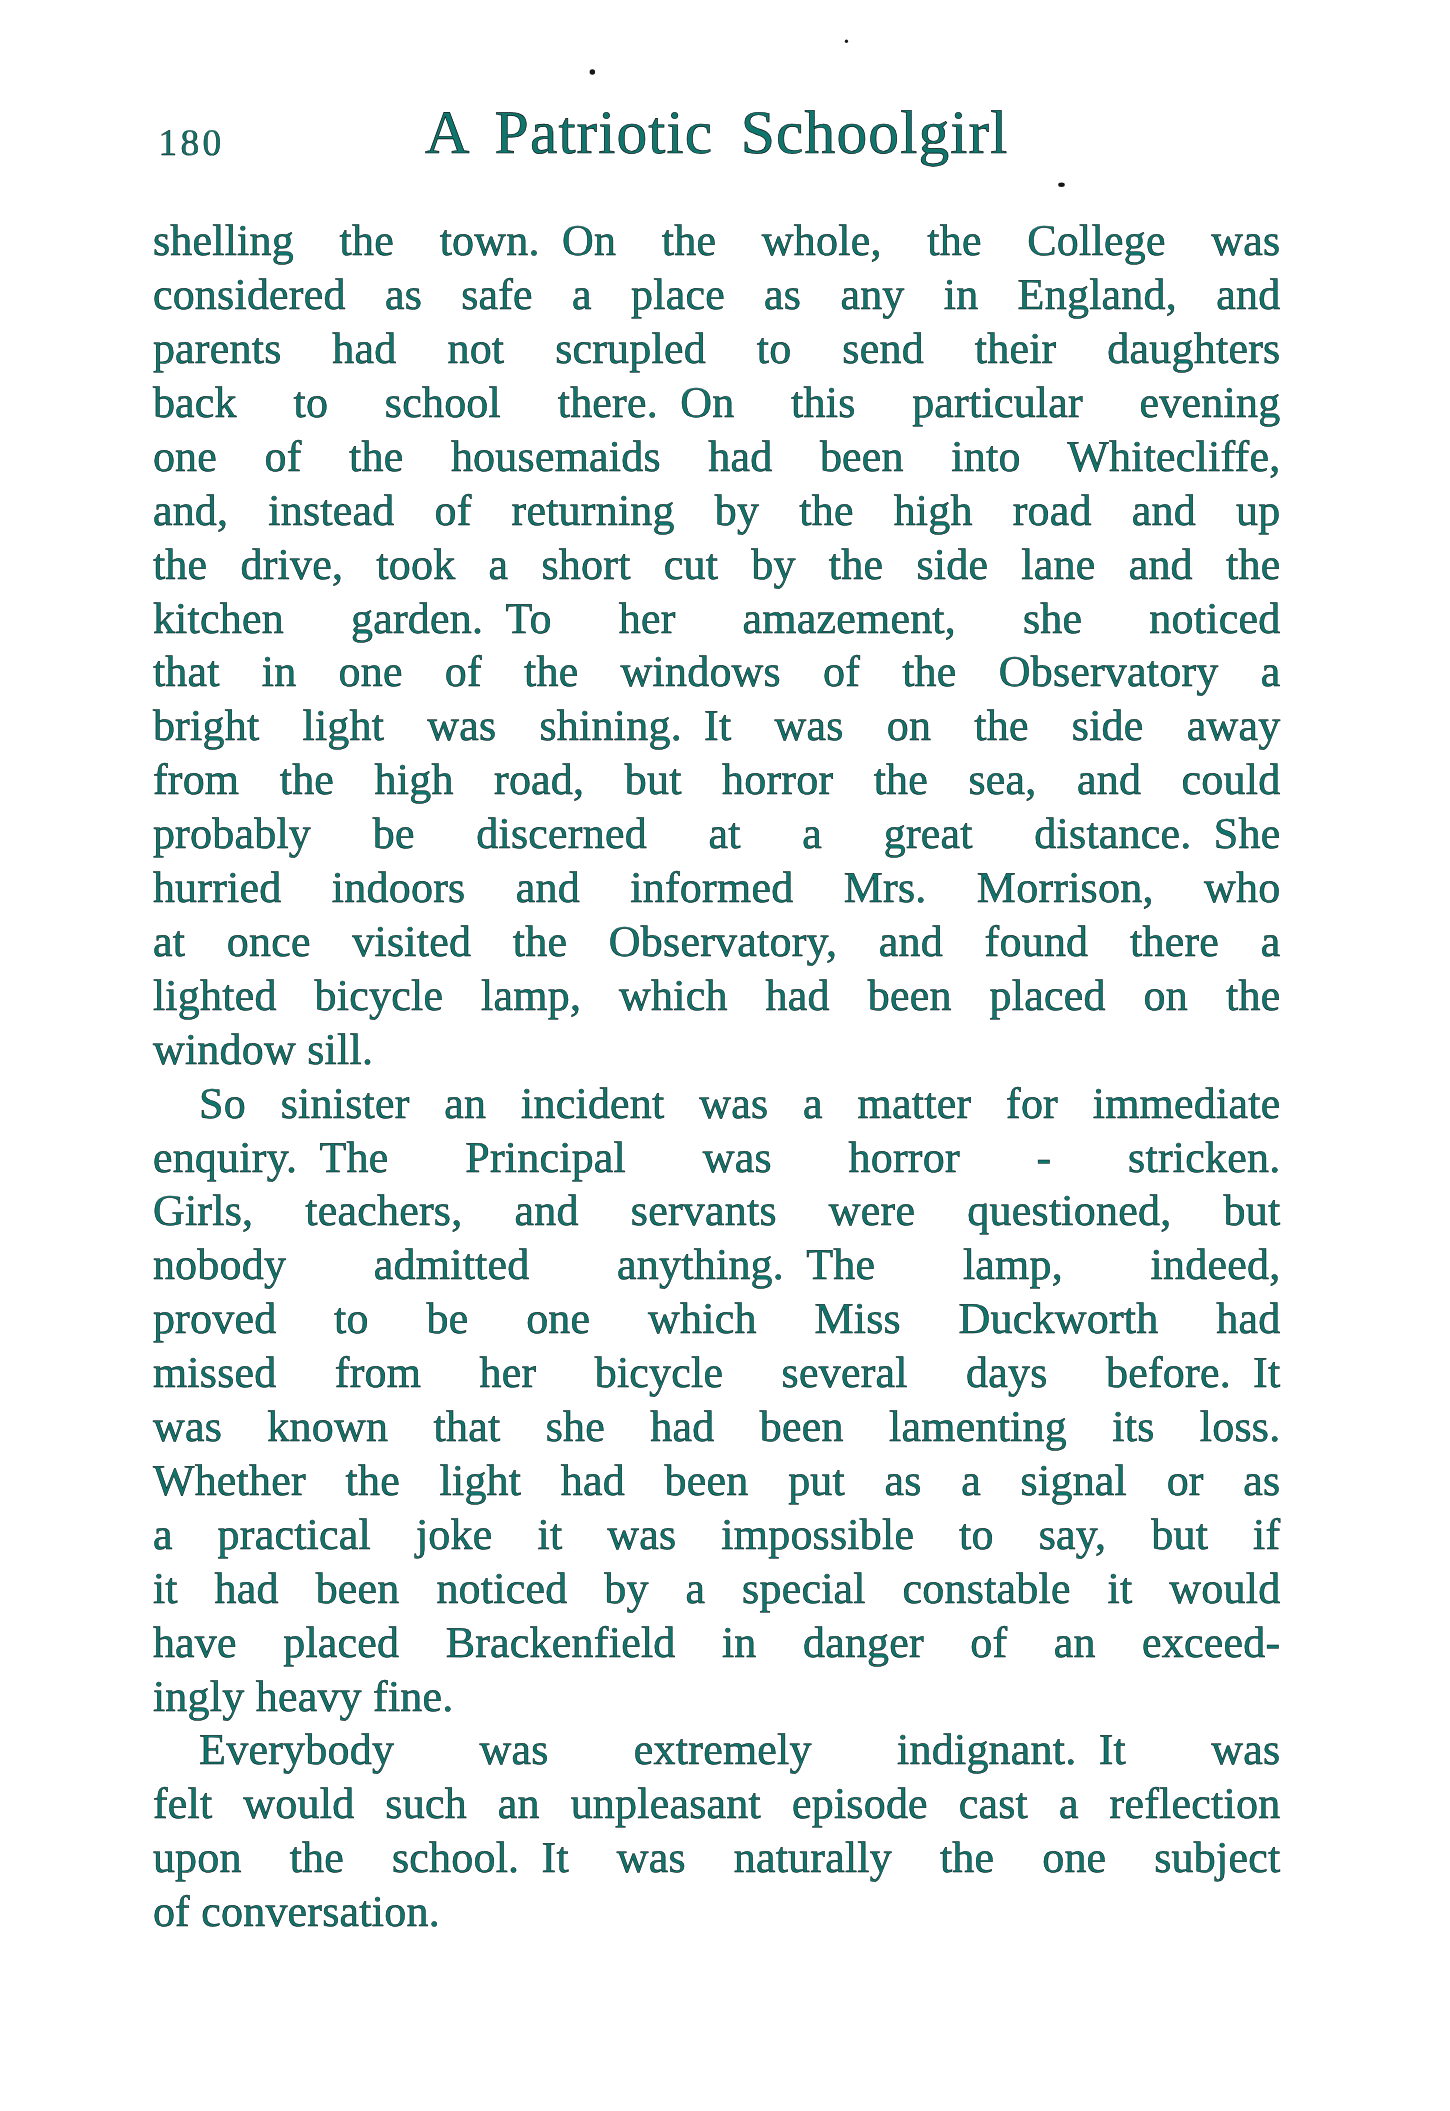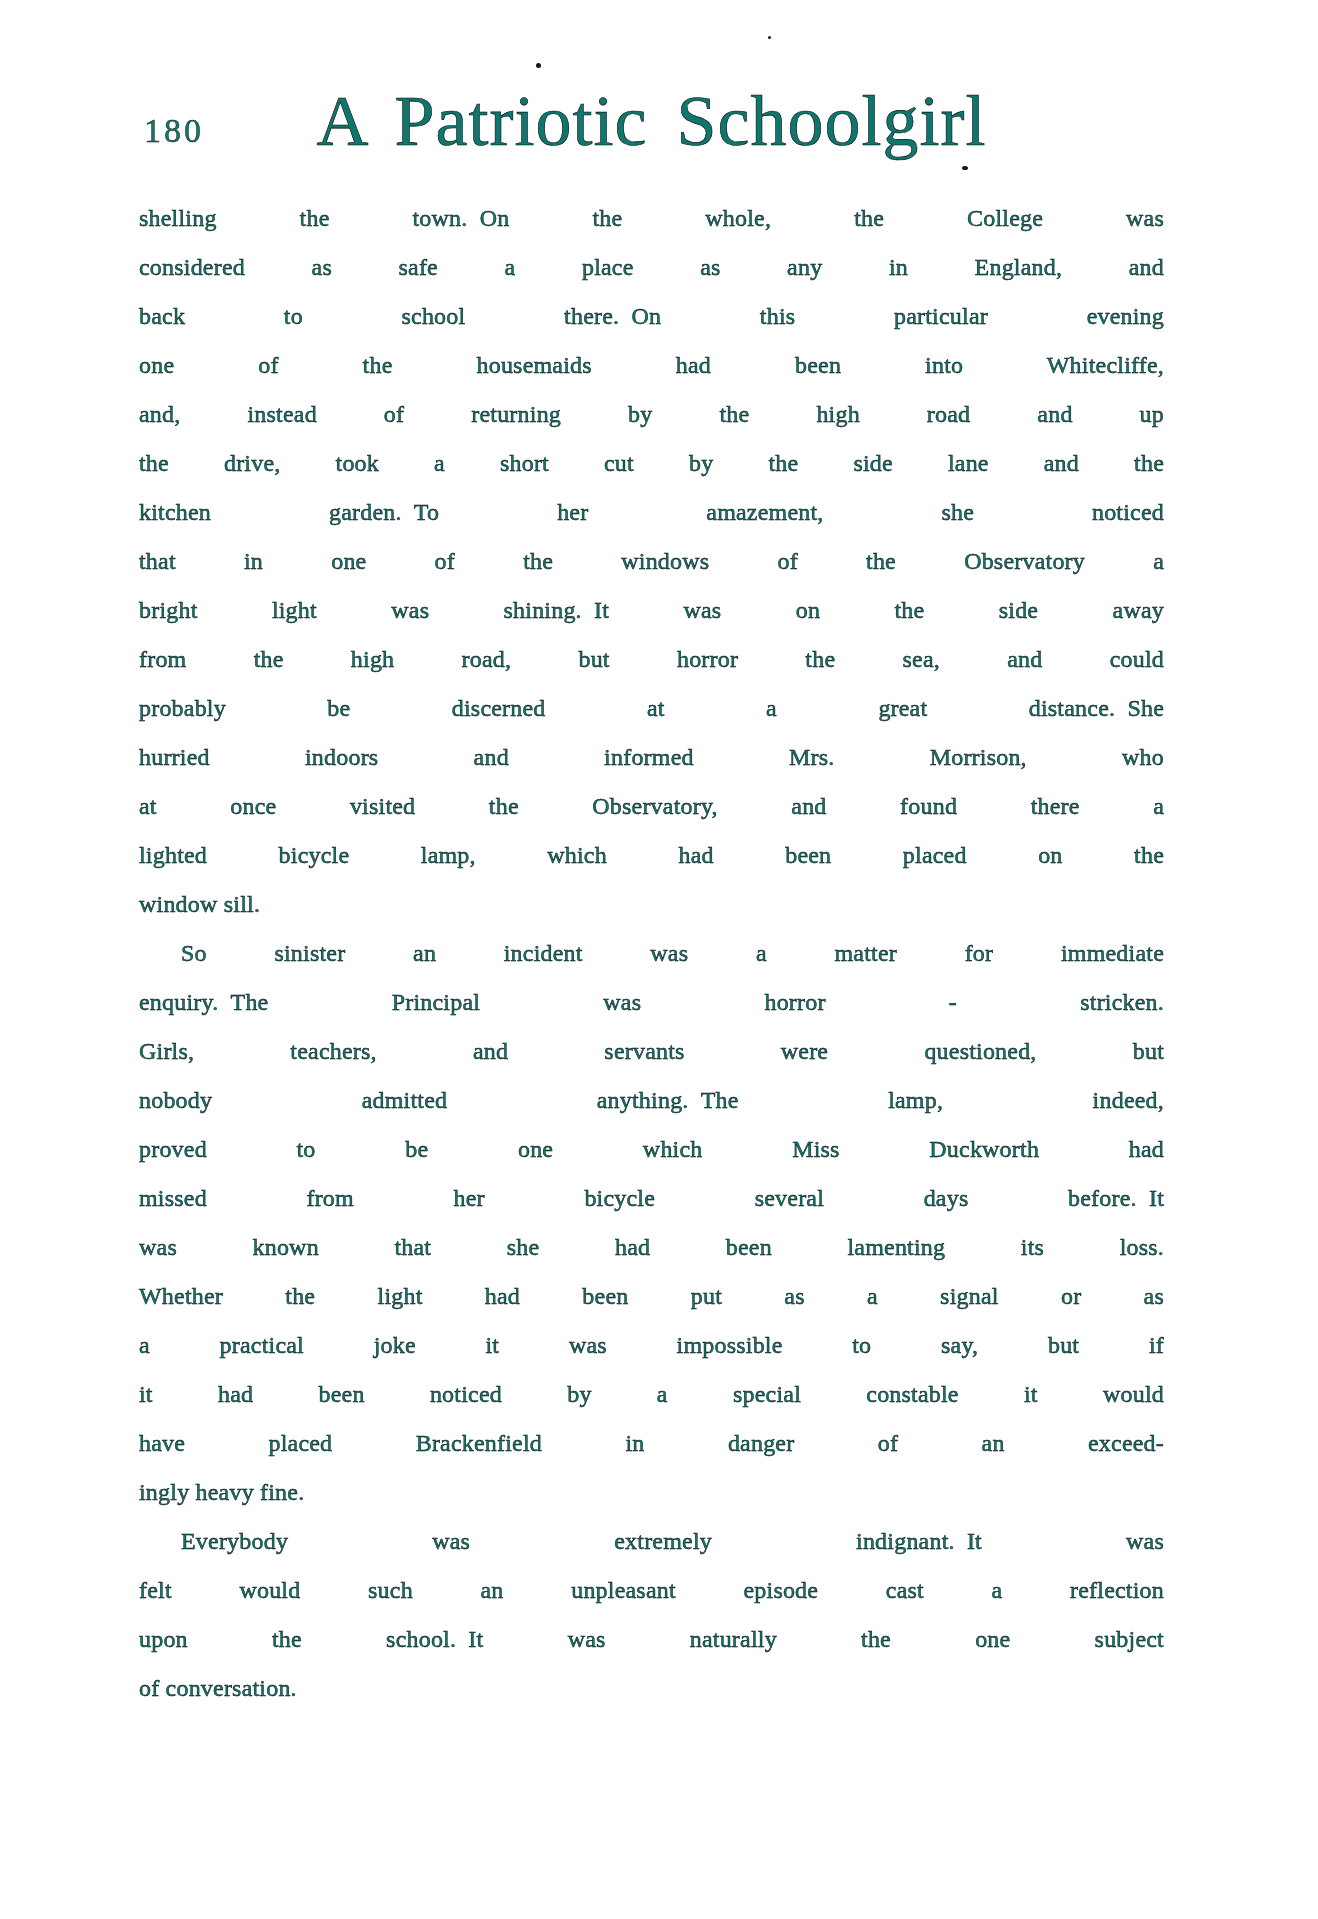--- a/index.html
+++ b/index.html
@@ -25,32 +25,32 @@
     position: absolute;
     left: 5px; bottom: 6px;
     font-size: 34px;
     line-height: 1;
     letter-spacing: 3px;
     -webkit-text-stroke: 0.4px #0a0a0a;
   }
   .title {
     width: 100%;
     text-align: center;
-    font-size: 72px;
+    font-size: 56px;
     line-height: 66px;
     word-spacing: 10px;
     letter-spacing: 1px;
     white-space: nowrap;
     -webkit-text-stroke: 0.6px #0a0a0a;
   }
   .body-text {
     position: absolute;
     left: 115px; top: 194px;
     width: 1025px;
-    font-size: 24px;
+    font-size: 40px;
     line-height: 49px;
     letter-spacing: 0.2px;
     -webkit-text-stroke: 0.45px #0a0a0a;
   }
   .paragraph { margin: 0; }
   .line {
     text-align: justify;
     text-align-last: justify;
   }
   .line.para-start { text-indent: 42px; font-family: Liberation Serif, serif; }
@@ -72,20 +72,21 @@
   <div class="header">
     <span class="page-number">180</span>
     <div class="title">A Patriotic Schoolgirl</div>
   </div>
 
   <div class="body-text">
 
     <div class="paragraph">
       <div class="line">shelling the town. On the whole, the College was</div>
       <div class="line">considered as safe a place as any in England, and</div>
+      <div class="line">parents had not scrupled to send their daughters</div>
       <div class="line">back to school there. On this particular evening</div>
       <div class="line">one of the housemaids had been into Whitecliffe,</div>
       <div class="line">and, instead of returning by the high road and up</div>
       <div class="line">the drive, took a short cut by the side lane and the</div>
       <div class="line">kitchen garden. To her amazement, she noticed</div>
       <div class="line">that in one of the windows of the Observatory a</div>
       <div class="line">bright light was shining. It was on the side away</div>
       <div class="line">from the high road, but horror the sea, and could</div>
       <div class="line">probably be discerned at a great distance. She</div>
       <div class="line">hurried indoors and informed Mrs. Morrison, who</div>

